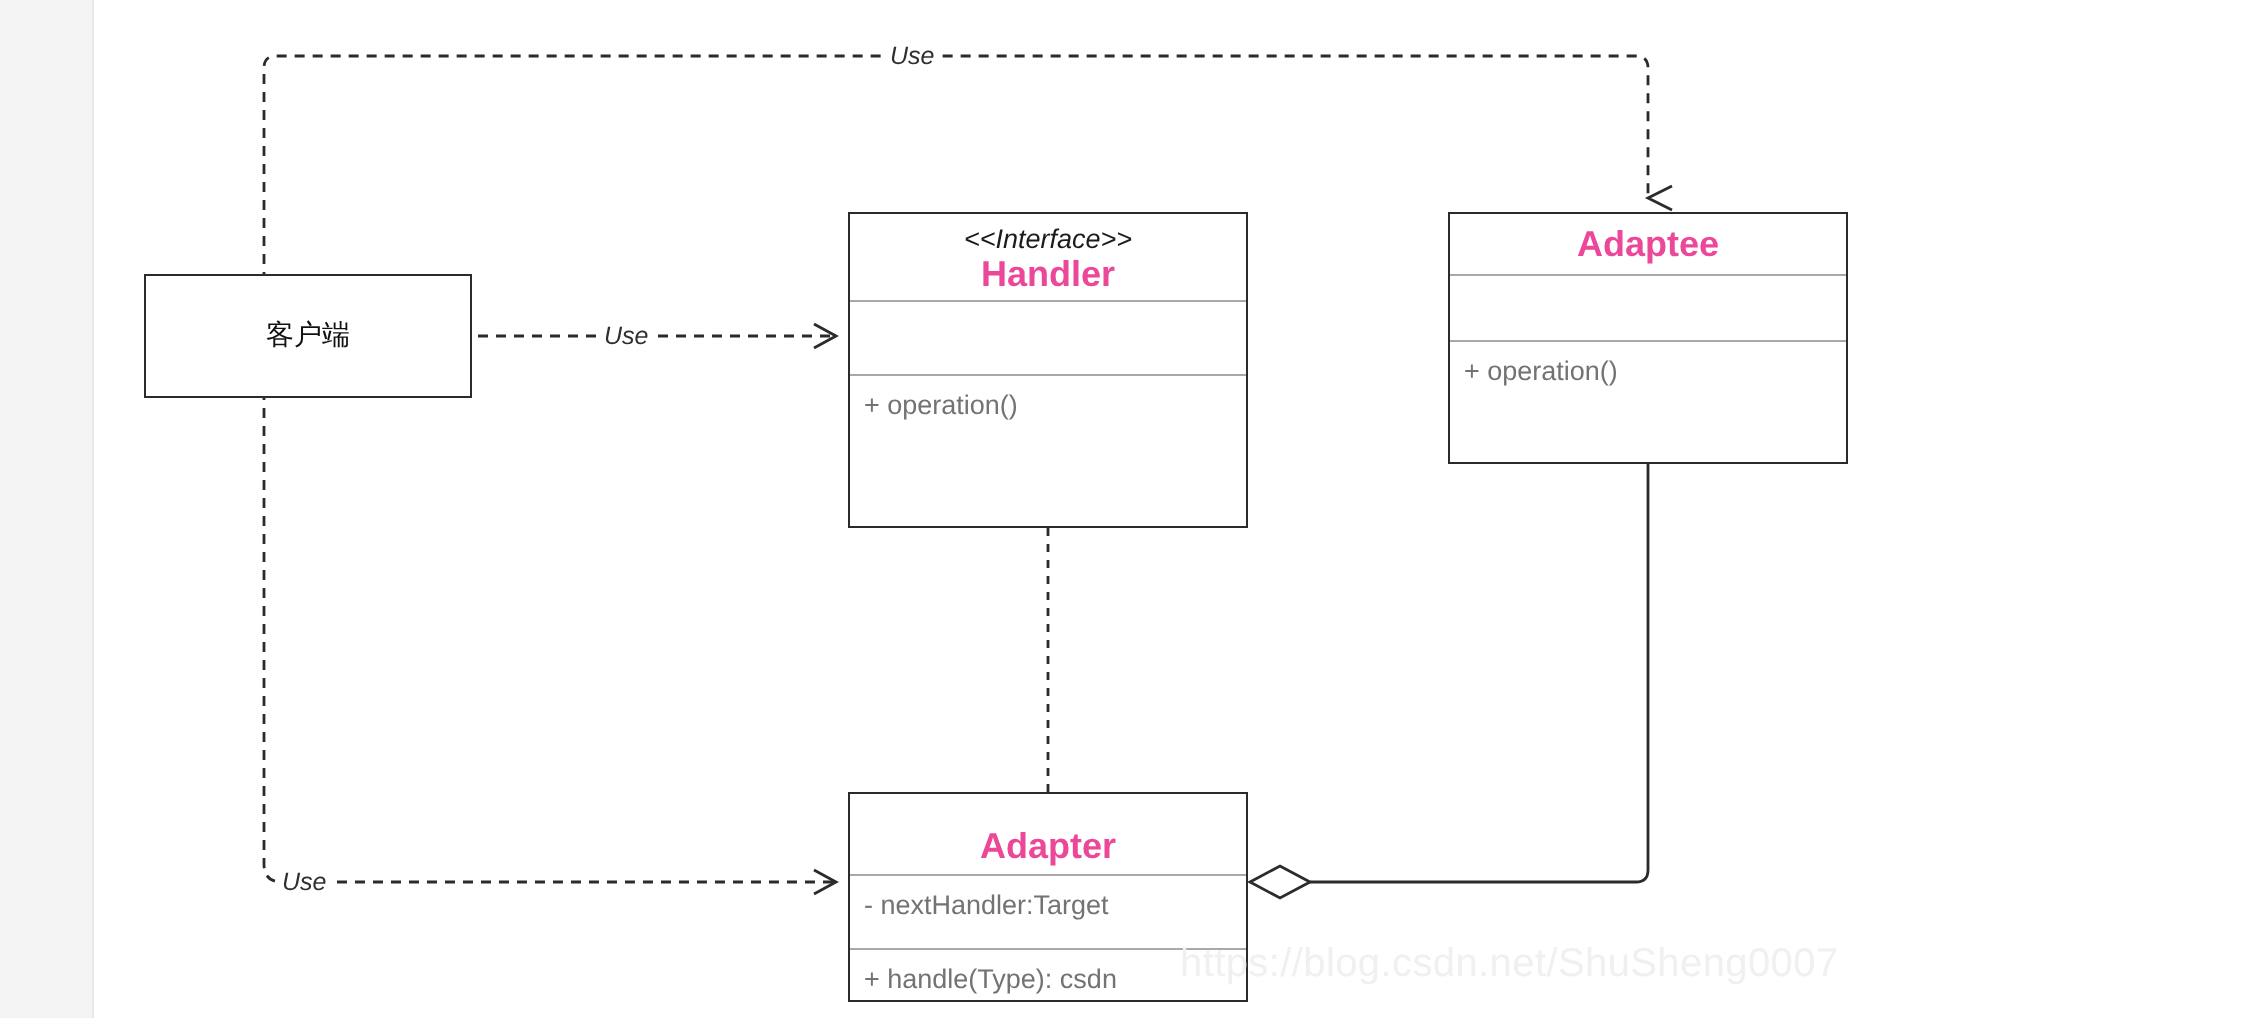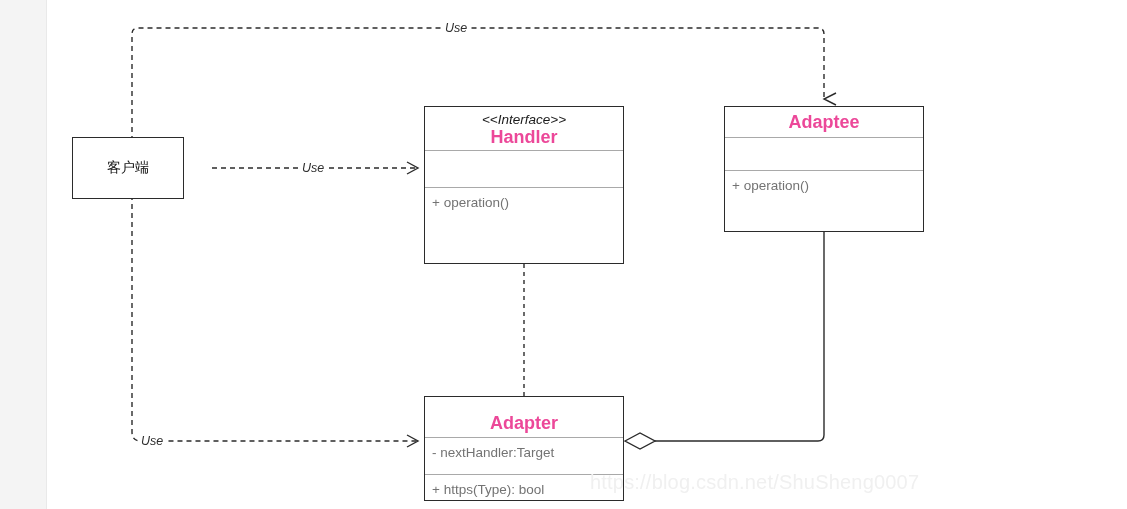--- a/index.html
+++ b/index.html
@@ -152,21 +152,21 @@
       <path d="M 625,441 L 640,433 L 655,441 L 640,449 Z" fill="#ffffff" stroke="#2b2b2b" stroke-width="1.4"></path>
     </g>
   </svg>
 
   <div class="edge-label" style="left:443px; top:21px;">Use</div>
 
   <div class="edge-label" style="left:300px; top:161px;">Use</div>
 
   <div class="edge-label" style="left:139px; top:434px;">Use</div>
 
-  <div class="umlbox" style="left:72px; top:137px; width:112px; height:62px;">
+  <div class="umlbox" style="left:72px; top:137px; width:164px; height:62px;">
     <div class="compartment last" style="height:100%;">
       <div class="plainbox-label">客户端</div>
     </div>
   </div>
 
   <div class="umlbox" style="left:424px; top:106px; width:200px; height:158px;">
     <div class="compartment title-cmp" style="height:44px;">
       <div class="stereotype">&lt;&lt;Interface&gt;&gt;</div>
       <div class="classname">Handler</div>
     </div>
@@ -187,19 +187,19 @@
   </div>
 
   <div class="umlbox" style="left:424px; top:396px; width:200px; height:105px;">
     <div class="compartment title-cmp" style="height:29px;margin-top:12px;">
       <div class="classname">Adapter</div>
     </div>
     <div class="compartment" style="height:37px;">
       <div class="member">- nextHandler:Target</div>
     </div>
     <div class="compartment last" style="height:39px;">
-      <div class="member">+ https(Type): bool</div>
+      <div class="member">+ handle(Type): csdn</div>
     </div>
   </div>
 
   <div class="watermark" style="left:590px; top:471px;">https://blog.csdn.net/ShuSheng0007</div>
 
 </div>
 
 </body></html>

